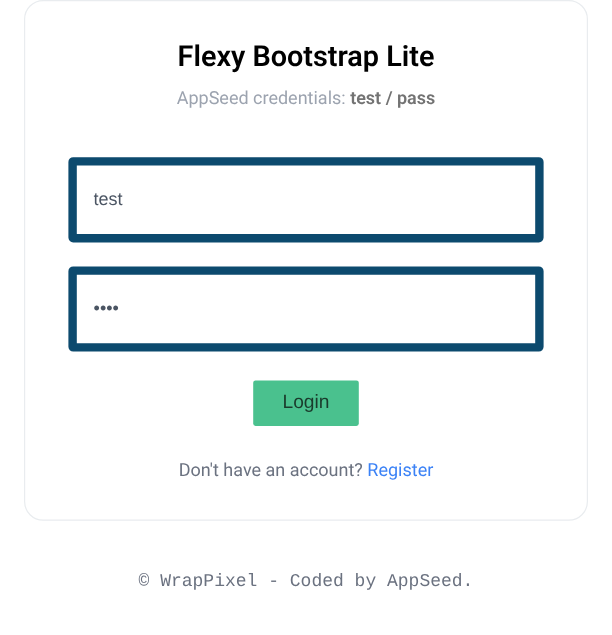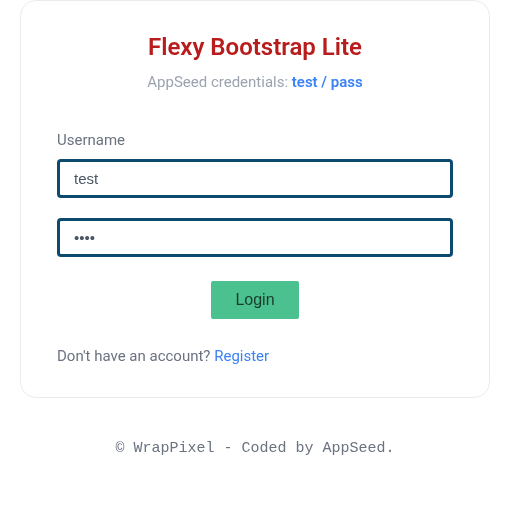--- a/index.html
+++ b/index.html
@@ -20,48 +20,48 @@
     .card {
       border: 1px solid #e9ecef;
       border-radius: 16px;
       padding: 32px 36px 32px 36px;
       margin-top: 0;
     }
     .title {
       text-align: center;
       font-size: 24px;
       font-weight: 600;
-      color: #b91c1c;
+      color: #000000;
       margin-bottom: 12px;
     }
     .subtitle {
       text-align: center;
       font-size: 15px;
       color: #9ca3af;
       margin-bottom: 40px;
     }
     .subtitle strong {
       font-weight: 600;
-      color: #3b82f6;
+      color: #737373;
     }
     .form-group {
       margin-bottom: 20px;
     }
     .label {
       display: block;
       font-size: 15px;
       color: #6b7280;
       margin-bottom: 10px;
       font-weight: 400;
     }
     .input {
       width: 100%;
-      padding: 8px 14px;
+      padding: 20px 14px;
       font-size: 15px;
-      border: 3px solid #0c4a6e;
+      border: 7px solid #0c4a6e;
       border-radius: 4px;
       color: #4b5563;
       background: #ffffff;
       outline: none;
     }
     .login-btn-wrapper {
       text-align: center;
       margin-top: 24px;
       margin-bottom: 28px;
     }
@@ -69,21 +69,21 @@
       background: #4ac18e;
       color: #1a3b2c;
       border: none;
       padding: 10px 24px;
       font-size: 16px;
       border-radius: 2px;
       cursor: pointer;
       font-weight: 400;
     }
     .register-text {
-      text-align: left;
+      text-align: center;
       font-size: 15px;
       color: #6b7280;
     }
     .register-link {
       color: #3b82f6;
       text-decoration: none;
       cursor: pointer;
     }
     .footer {
       text-align: center;
@@ -97,21 +97,20 @@
 <body>
 
 <div class="container">
   <div class="card">
     <h1 class="title">Flexy Bootstrap Lite</h1>
     <p class="subtitle">
       <span>AppSeed credentials: </span><strong>test / pass</strong>
     </p>
 
     <div class="form-group">
-      <label class="label">Username</label>
       <input type="text" class="input" value="test" style="">
     </div>
 
     <div class="form-group">
       <input type="password" class="input" value="pass" style="">
     </div>
 
     <div class="login-btn-wrapper">
       <button class="login-btn">Login</button>
     </div>

